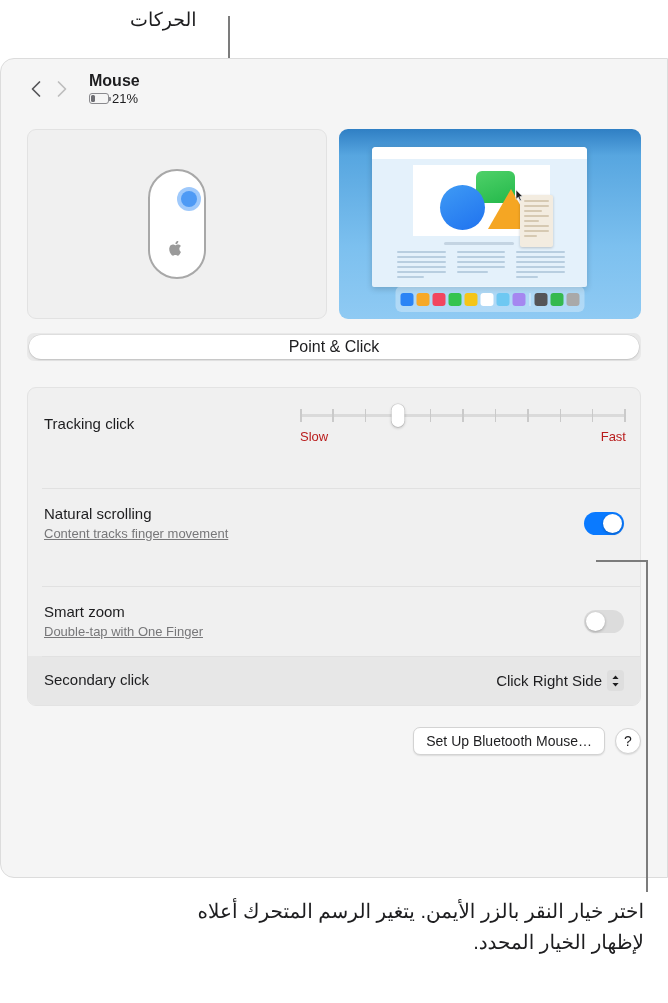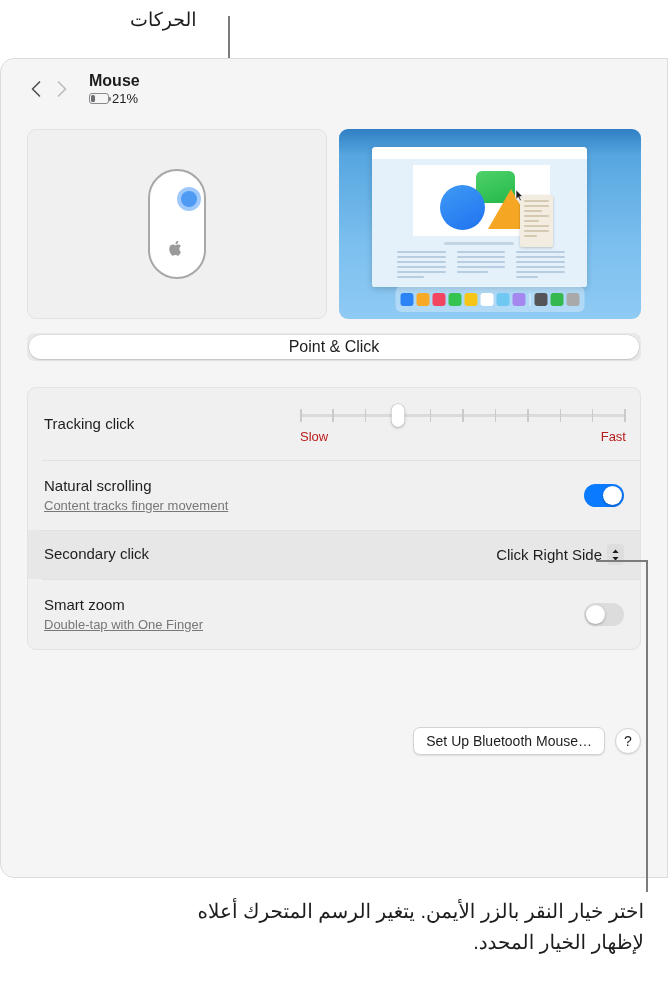--- a/index.html
+++ b/index.html
@@ -400,21 +400,21 @@
     color: #1d1d1f;
     line-height: 1.25;
   }
   .row-sub {
     font-size: 13px;
     color: #777779;
     margin-top: 2px;
     text-decoration: underline;
   }
   .row-slider { height: 72px; }
-  .row-two { height: 70px; }
+  .row-two { height: 70px; margin-top: 28px; }
   .row-single { height: 49px; }
 
   
   .slider-wrap {
     width: 326px;
     position: relative;
     margin-right: -2px;
   }
   .slider-track {
     position: relative;
@@ -682,41 +682,41 @@
     <div class="row row-two">
       <div>
         <div class="row-label">Natural scrolling</div>
         <div class="row-sub">Content tracks finger movement</div>
       </div>
       <div class="toggle on">
         <span class="toggle-knob"></span>
       </div>
     </div>
 
+    <div class="row row-two">
+      <div>
+        <div class="row-label">Smart zoom</div>
+        <div class="row-sub">Double-tap with One Finger</div>
+      </div>
+      <div class="toggle off">
+        <span class="toggle-knob"></span>
+      </div>
+    </div>
+
     <div class="row row-single highlight">
       <div class="row-label">Secondary click</div>
       <div class="popup-btn">
         <span>Click Right Side</span>
         <span class="popup-chev">
           <svg width="9" height="14" viewBox="0 0 9 14">
               <path d="M4.5 1.4 L7.6 5.1 L1.4 5.1 Z M4.5 12.6 L7.6 8.9 L1.4 8.9 Z" fill="#1d1d1f"></path>
             </svg>
         </span>
       </div>
     </div>
-
-    <div class="row row-two">
-      <div>
-        <div class="row-label">Smart zoom</div>
-        <div class="row-sub">Double-tap with One Finger</div>
-      </div>
-      <div class="toggle off">
-        <span class="toggle-knob"></span>
-      </div>
-    </div>
   </div>
 
   <div class="btn-row">
     <button class="btn">Set Up Bluetooth Mouse…</button>
     <button class="btn-help">?</button>
   </div>
 
 </div>
 
 <div class="callout-line-h-right"></div>

